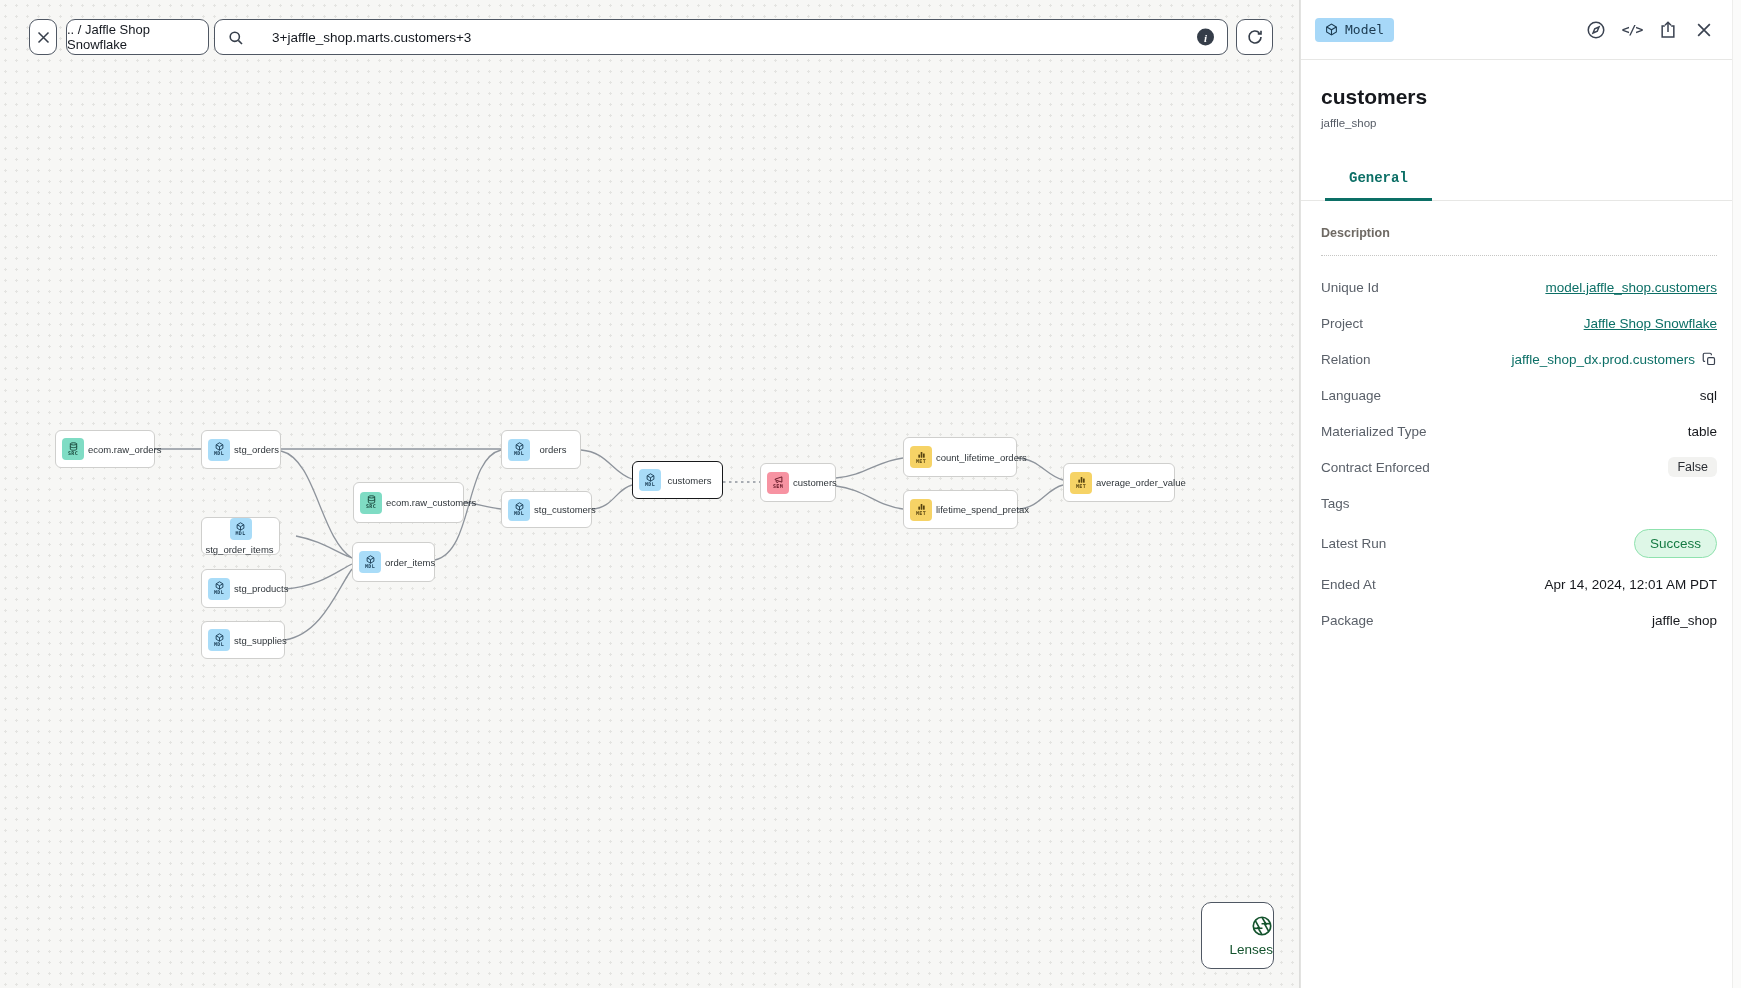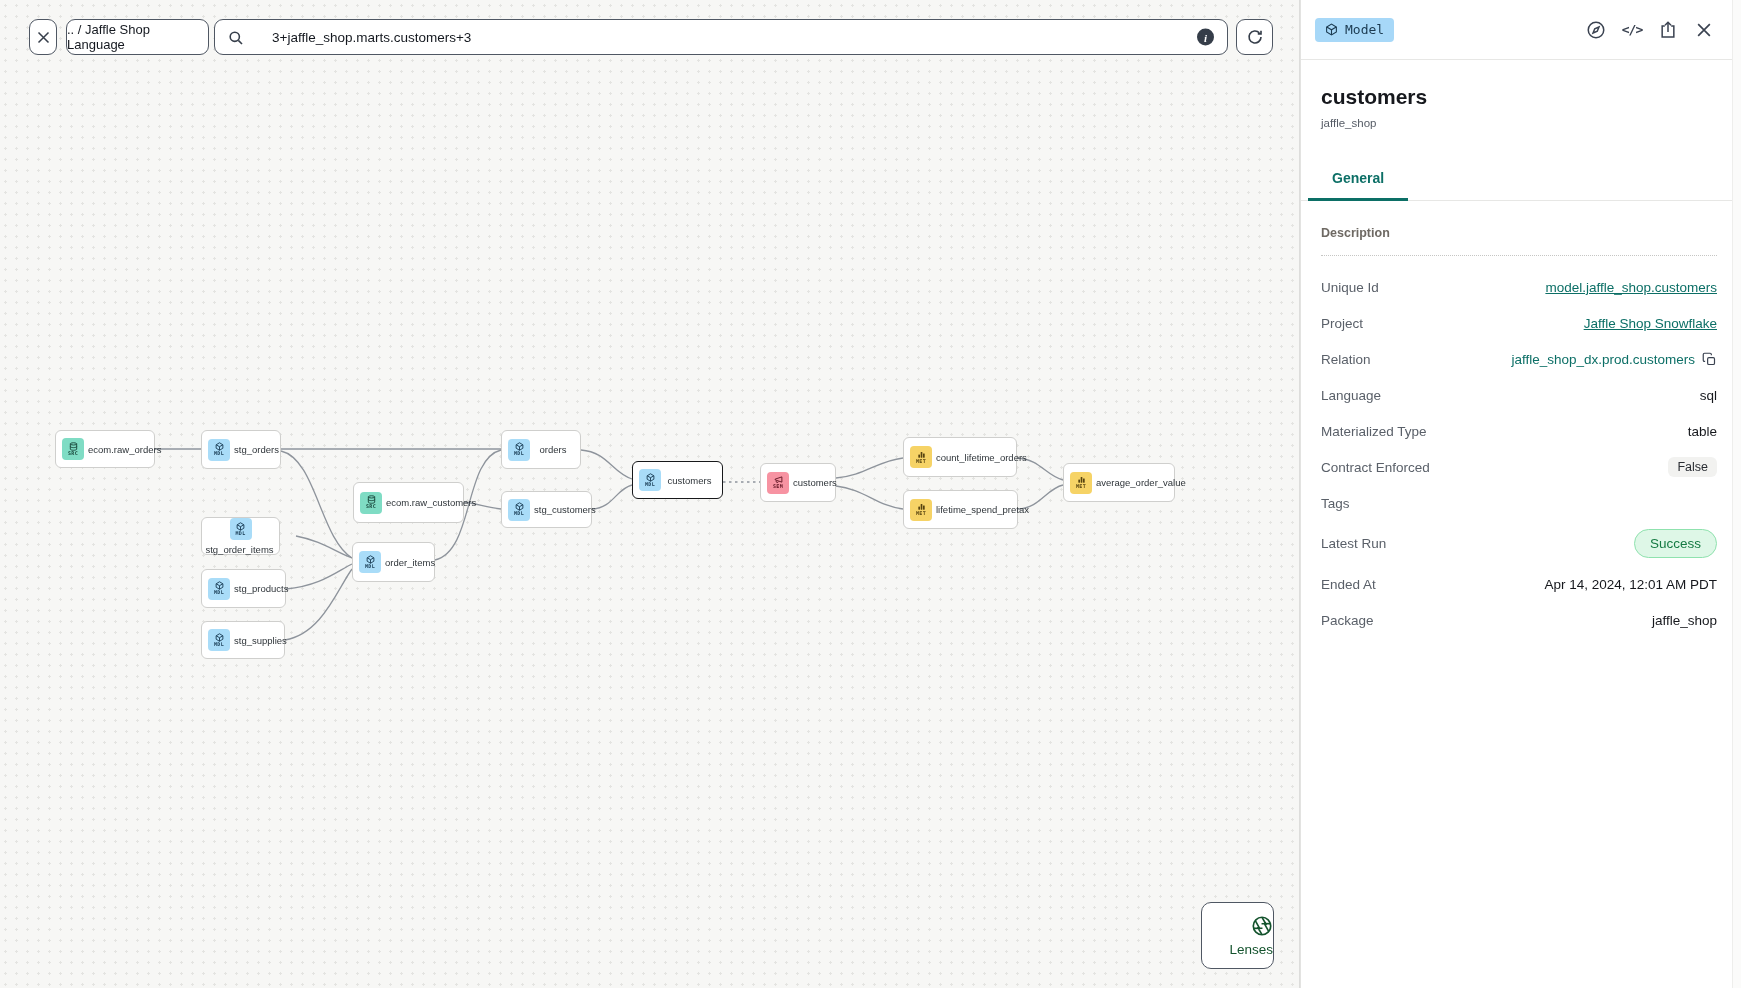--- a/index.html
+++ b/index.html
@@ -92,22 +92,22 @@
   .header-icons { display:flex; gap:14px; align-items:center; color:#3a4250; }
   .icon-btn { width:22px; height:22px; display:flex; align-items:center; justify-content:center; cursor:pointer; }
   .icon-btn svg { width:20px; height:20px; }
   .code-glyph { font-family:"DejaVu Sans Mono", monospace; font-size:13px; font-weight:bold; letter-spacing:-1px; }
 
   .panel-body { padding:25px 24px 0 20px; }
   .page-title { font-size:21px; font-weight:bold; margin:0; color:#16181d; }
   .page-subtitle { font-size:11.5px; color:#565c66; margin-top:8px; }
 
   .tabs {
-    margin:32px -24px 8px -20px; padding-left:7px;
-    border-bottom:1px solid #e7e7e5; display:flex;
+    margin:32px -24px 8px -20px; padding-left:24px;
+    border-bottom:1px solid #e7e7e5; display:flex;font-family:Liberation Mono, monospace;
   }
   .tab {
     color:#0c6f66; font-weight:bold; font-size:14px;
     padding:9px 24px 12px; border-bottom:3px solid #0c6f66; margin-bottom:-1px; cursor:pointer;
   }
 
   .section-label { margin-top:25px; font-size:12.5px; font-weight:bold; color:#6e6963; }
   .desc { margin-top:13px; font-size:14.5px; line-height:1.52; color:#21242a; max-width:404px; }
   .dotted-divider { border-bottom:1px dotted #c6c6c4; margin:15px 0 21px; }
 
@@ -303,21 +303,21 @@
         <span class="node-label">average_order_value</span>
       </div>
     </div>
 
   <div class="tb-btn btn-close-graph">
     <svg width="15" height="15" viewBox="0 0 24 24" fill="none" stroke="currentColor" stroke-width="2.4">
         <path d="M4 4l16 16M20 4L4 20"></path>
       </svg>
   </div>
   <div class="tb-btn breadcrumb-chip">
-    <span>.. / Jaffle Shop Language</span>
+    <span>.. / Jaffle Shop Snowflake</span>
   </div>
   <div class="tb-btn search-bar">
     <svg width="17" height="17" viewBox="0 0 24 24" fill="none" stroke="currentColor" stroke-width="2.2">
         <circle cx="11" cy="11" r="6.5"></circle>
         <path d="M16 16l5.2 5.2"></path>
       </svg>
     <input type="text" value="3+jaffle_shop.marts.customers+3" style="">
     <span class="info-dot">i</span>
   </div>
   <div class="tb-btn btn-refresh">

